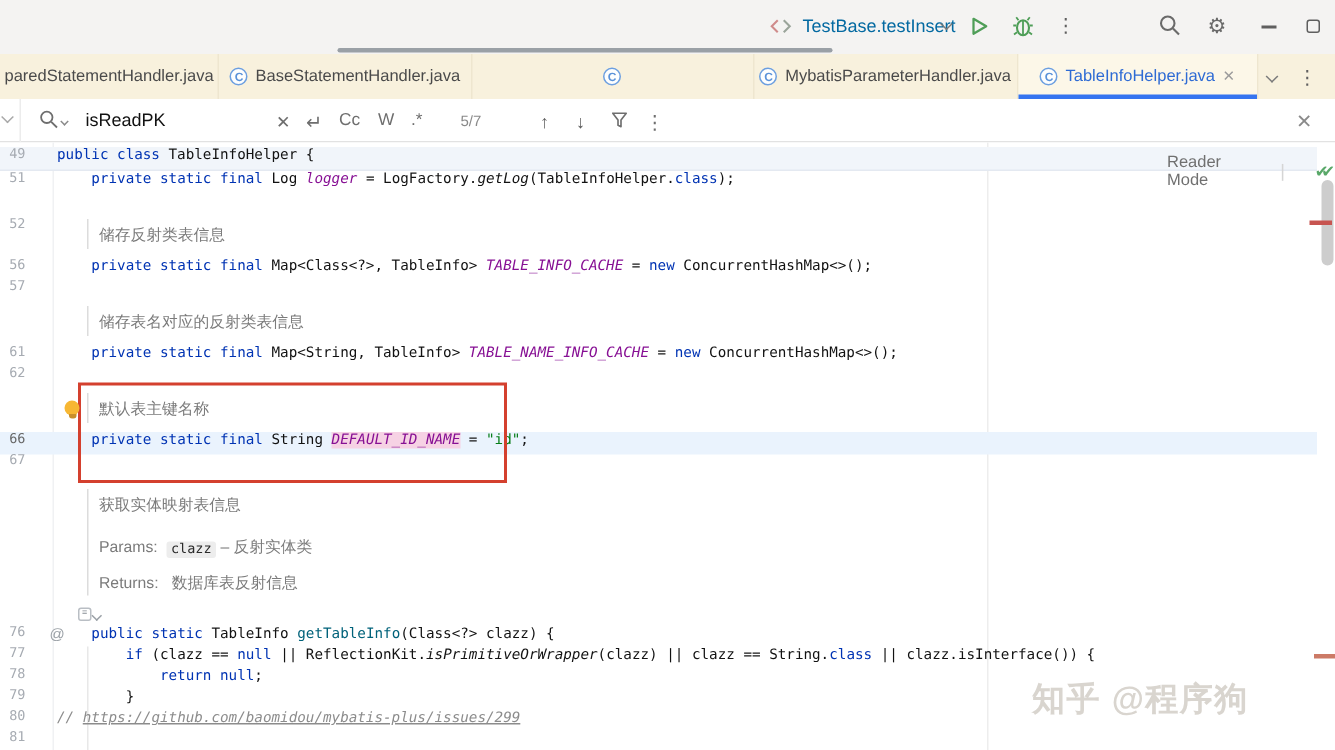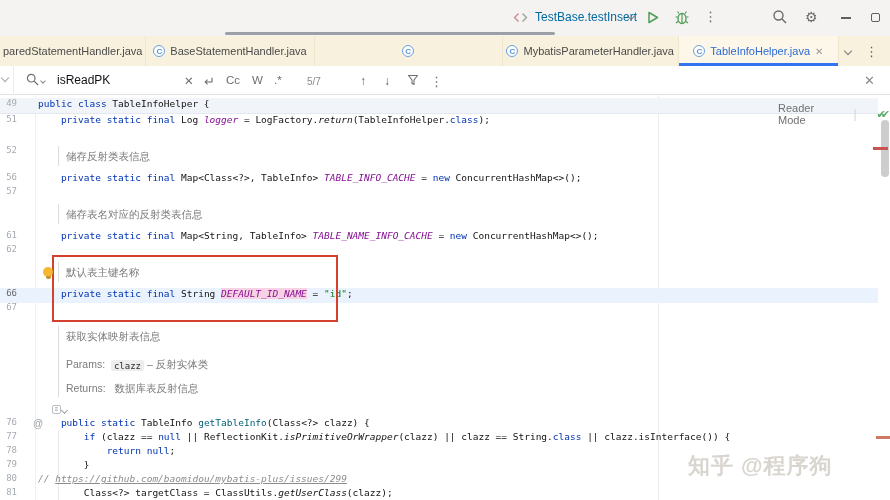--- a/index.html
+++ b/index.html
@@ -182,41 +182,41 @@
     <div class="doc-guide" style="top:51px;  height:20px;"></div>
     <div class="doc-guide" style="top:109px; height:20px;"></div>
     <div class="doc-guide" style="top:167px; height:20px;"></div>
     <div class="doc-guide" style="top:231px; height:71px;"></div>
     <div class="doc-guide" style="top:336px; height:69px; background:#e8e8e8;"></div>
 
     <div class="watermark">知乎 @程序狗</div>
 
     <div id="rows">
         <div class="row sticky" style="top: 3px;"><span class="lnum">49</span><span class="code"><span class="kw">public class </span><span class="pl">TableInfoHelper {</span></span></div>
-        <div class="row" style="top: 19px;"><span class="lnum">51</span><span class="code"><span class="pl">    </span><span class="kw">private static final </span><span class="pl">Log </span><span class="fi">logger</span><span class="pl"> = LogFactory.</span><span class="mi">return</span><span class="pl">(TableInfoHelper.</span><span class="kw">class</span><span class="pl">);</span></span></div>
+        <div class="row" style="top: 19px;"><span class="lnum">51</span><span class="code"><span class="pl">    </span><span class="kw">private static final </span><span class="pl">Log </span><span class="fi">logger</span><span class="pl"> = LogFactory.</span><span class="mi">getLog</span><span class="pl">(TableInfoHelper.</span><span class="kw">class</span><span class="pl">);</span></span></div>
         <div class="row" style="top: 50px;"><span class="lnum">52</span><span class="code"></span></div>
         <div class="row" style="top: 55px;"><span class="docline">储存反射类表信息</span></div>
         <div class="row" style="top: 77px;"><span class="lnum">56</span><span class="code"><span class="pl">    </span><span class="kw">private static final </span><span class="pl">Map&lt;Class&lt;?&gt;, TableInfo&gt; </span><span class="fi">TABLE_INFO_CACHE</span><span class="pl"> = </span><span class="kw">new </span><span class="pl">ConcurrentHashMap&lt;&gt;();</span></span></div>
         <div class="row" style="top: 91px;"><span class="lnum">57</span><span class="code"></span></div>
         <div class="row" style="top: 113px;"><span class="docline">储存表名对应的反射类表信息</span></div>
         <div class="row" style="top: 135px;"><span class="lnum">61</span><span class="code"><span class="pl">    </span><span class="kw">private static final </span><span class="pl">Map&lt;String, TableInfo&gt; </span><span class="fi">TABLE_NAME_INFO_CACHE</span><span class="pl"> = </span><span class="kw">new </span><span class="pl">ConcurrentHashMap&lt;&gt;();</span></span></div>
         <div class="row" style="top: 149px;"><span class="lnum">62</span><span class="code"></span></div>
         <div class="row" style="top: 171px;"><span class="docline">默认表主键名称</span></div>
         <div class="row current" style="top: 193px;"><span class="lnum">66</span><span class="code"><span class="pl">    </span><span class="kw">private static final </span><span class="pl">String </span><span class="fih">DEFAULT_ID_NAME</span><span class="pl"> = </span><span class="str">"id"</span><span class="pl">;</span></span></div>
         <div class="row" style="top: 207px;"><span class="lnum">67</span><span class="code"></span></div>
         <div class="row" style="top: 235px;"><span class="docline">获取实体映射表信息</span></div>
         <div class="row" style="top: 263px;"><span class="docline"><span>Params:  </span><span class="chip">clazz</span><span> – 反射实体类</span></span></div>
         <div class="row" style="top: 287px;"><span class="docline"><span>Returns:  </span><span> 数据库表反射信息</span></span></div>
         <div class="row" style="top: 308px;"><span class="toggle-box">≡</span></div>
         <div class="row" style="top: 322px;"><span class="lnum">76</span><span class="gicon">@</span><span class="code"><span class="pl">    </span><span class="kw">public static </span><span class="pl">TableInfo </span><span class="md">getTableInfo</span><span class="pl">(Class&lt;?&gt; clazz) {</span></span></div>
         <div class="row" style="top: 336px;"><span class="lnum">77</span><span class="code"><span class="pl">        </span><span class="kw">if </span><span class="pl">(clazz == </span><span class="kw">null</span><span class="pl"> || ReflectionKit.</span><span class="mi">isPrimitiveOrWrapper</span><span class="pl">(clazz) || clazz == String.</span><span class="kw">class</span><span class="pl"> || clazz.isInterface()) {</span></span></div>
         <div class="row" style="top: 350px;"><span class="lnum">78</span><span class="code"><span class="pl">            </span><span class="kw">return null</span><span class="pl">;</span></span></div>
         <div class="row" style="top: 364px;"><span class="lnum">79</span><span class="code"><span class="pl">        }</span></span></div>
         <div class="row" style="top: 378px;"><span class="lnum">80</span><span class="code"><span class="cm">// </span><span class="cmu">https://github.com/baomidou/mybatis-plus/issues/299</span></span></div>
-        <div class="row" style="top: 392px;"><span class="lnum">81</span><span class="code"><span class="pl">        Class&lt;?&gt; targetClass = ClassUtils.</span><span class="mi">getUserClass</span><span class="pl">(clazz);</span></span></div>
+        <div class="row" style="top: 392px;"><span class="lnum">81</span></div>
       </div>
 
     <div class="red-box"></div>
     <div class="bulb"></div>
 
     <div class="reader-mode">
       <span class="lbl">Reader Mode</span>
       <span class="sep">|</span>
       <span class="checks">✔✔</span>
     </div>

